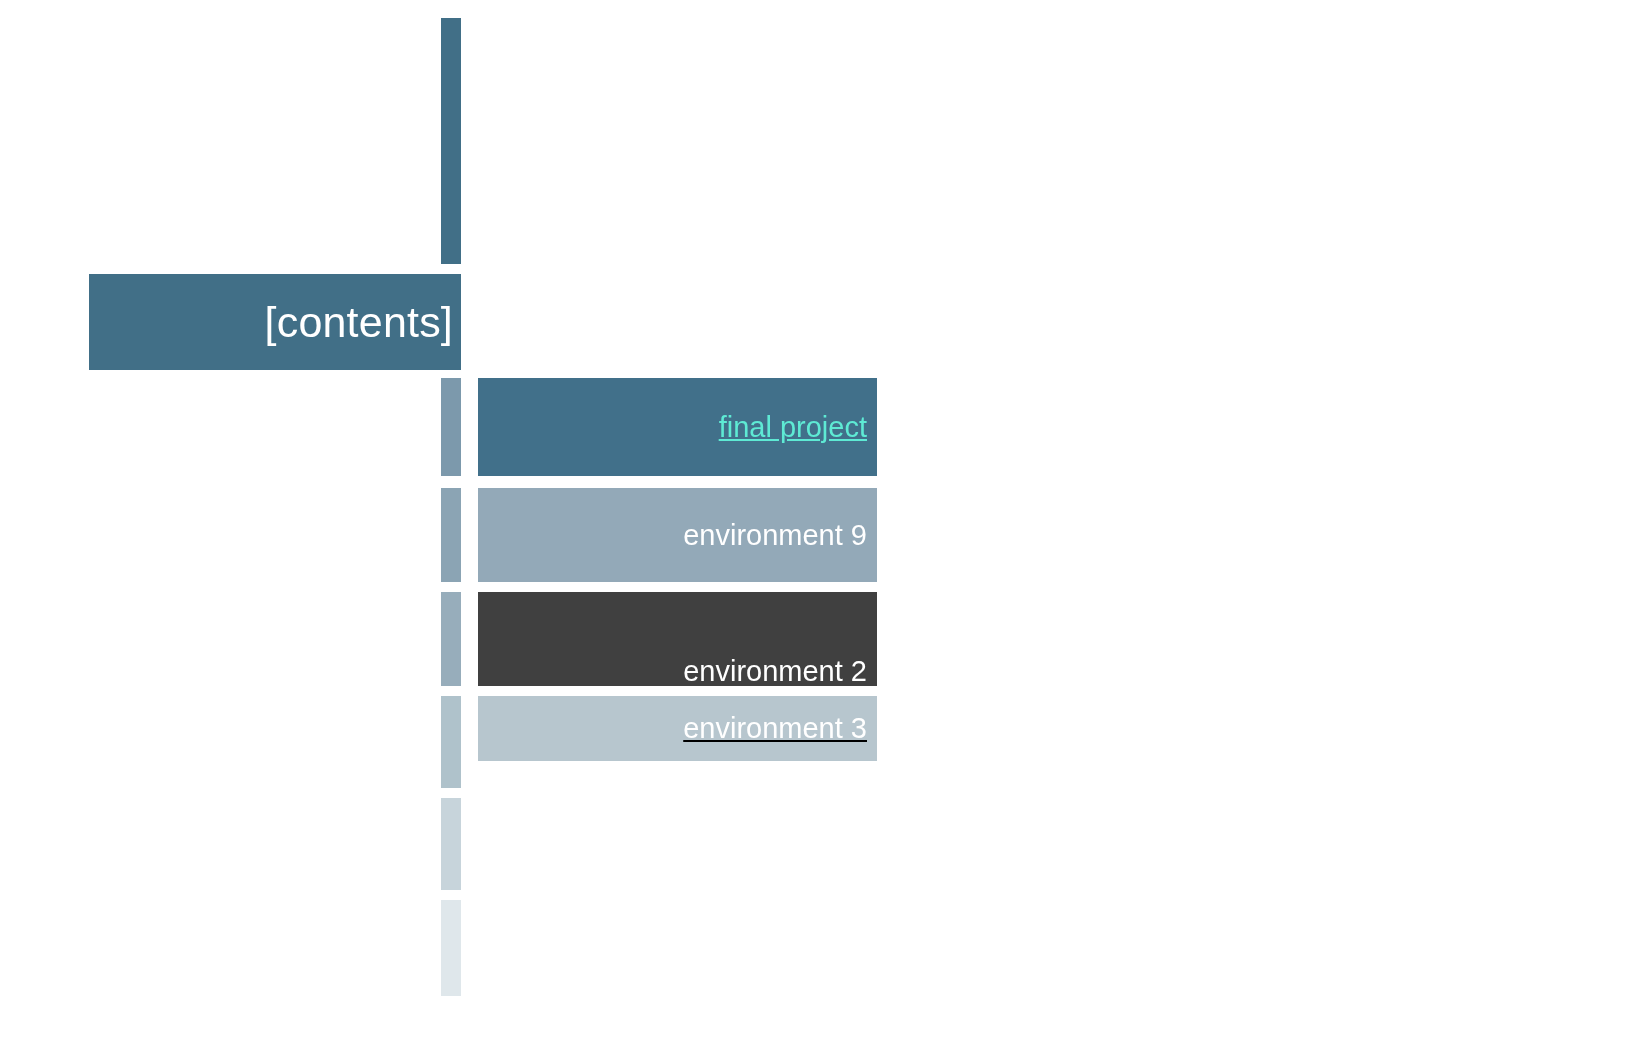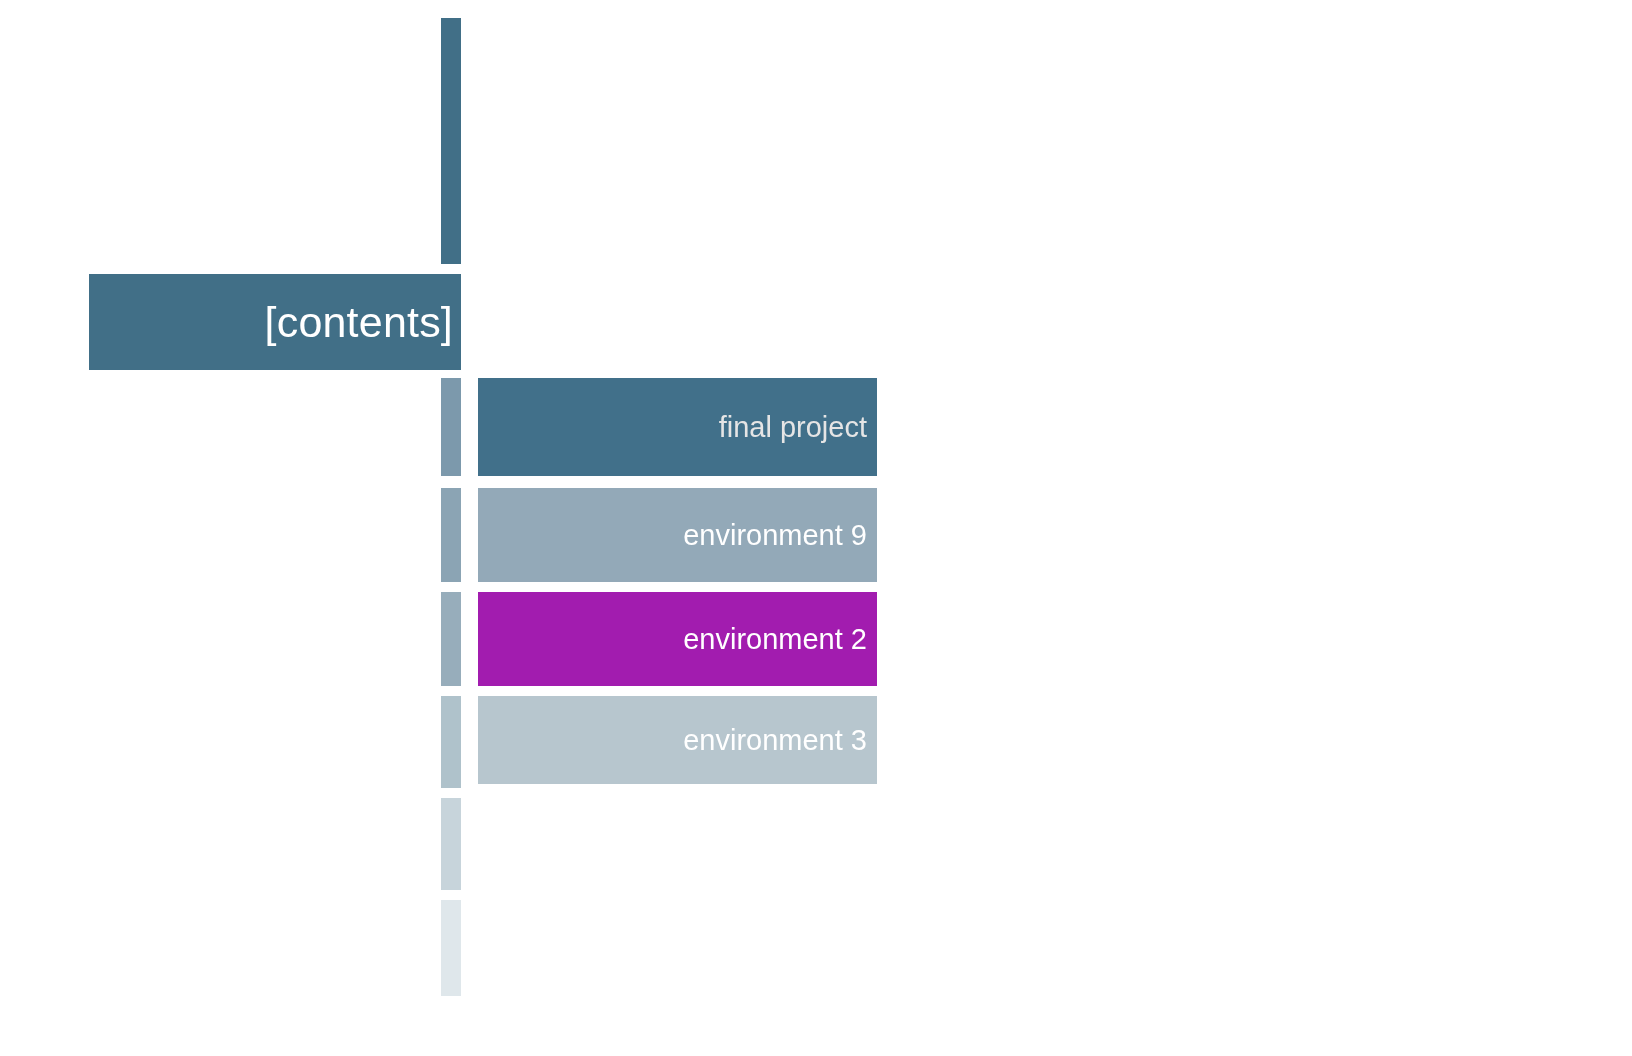--- a/index.html
+++ b/index.html
@@ -86,28 +86,28 @@
     <div class="spine-stub" style="top: 696px; height: 92px; background: rgb(175, 194, 203);"></div>
     <div class="spine-stub" style="top: 798px; height: 92px; background: rgb(199, 212, 219);"></div>
     <div class="spine-stub" style="top: 900px; height: 96px; background: rgb(223, 231, 235);"></div>
   </div>
 
   <div class="contents-block" style="background: rgb(65, 111, 135);">
     <span class="contents-label" style="color: rgb(255, 255, 255);">[contents]</span>
   </div>
 
   <div class="item-bar" style="top: 378px; height: 98px; background: rgb(65, 112, 138);">
-    <span class="item-label" style="color: #e5e5e5;">final project</span>
+    <span class="item-label" style="color: #5eead4; text-decoration: underline;">final project</span>
   </div>
 
   <div class="item-bar" style="top: 488px; height: 94px; background: rgb(147, 169, 184);">
     <span class="item-label" style="color: rgb(255, 255, 255);">environment 9</span>
   </div>
 
-  <div class="item-bar" style="top: 592px; height: 94px; background: #a21caf;">
+  <div class="item-bar" style="top: 592px; height: 94px; background: #404040; align-items: flex-end;">
     <span class="item-label" style="color: rgb(255, 255, 255);">environment 2</span>
   </div>
 
-  <div class="item-bar" style="top: 696px; height: 88px; background: rgb(183, 198, 206);">
+  <div class="item-bar" style="top: 696px; height: 65px; background: rgb(183, 198, 206); text-decoration: underline;">
     <span class="item-label" style="color: rgb(255, 255, 255);">environment 3</span>
   </div>
 
 </div>
 
 </body></html>

